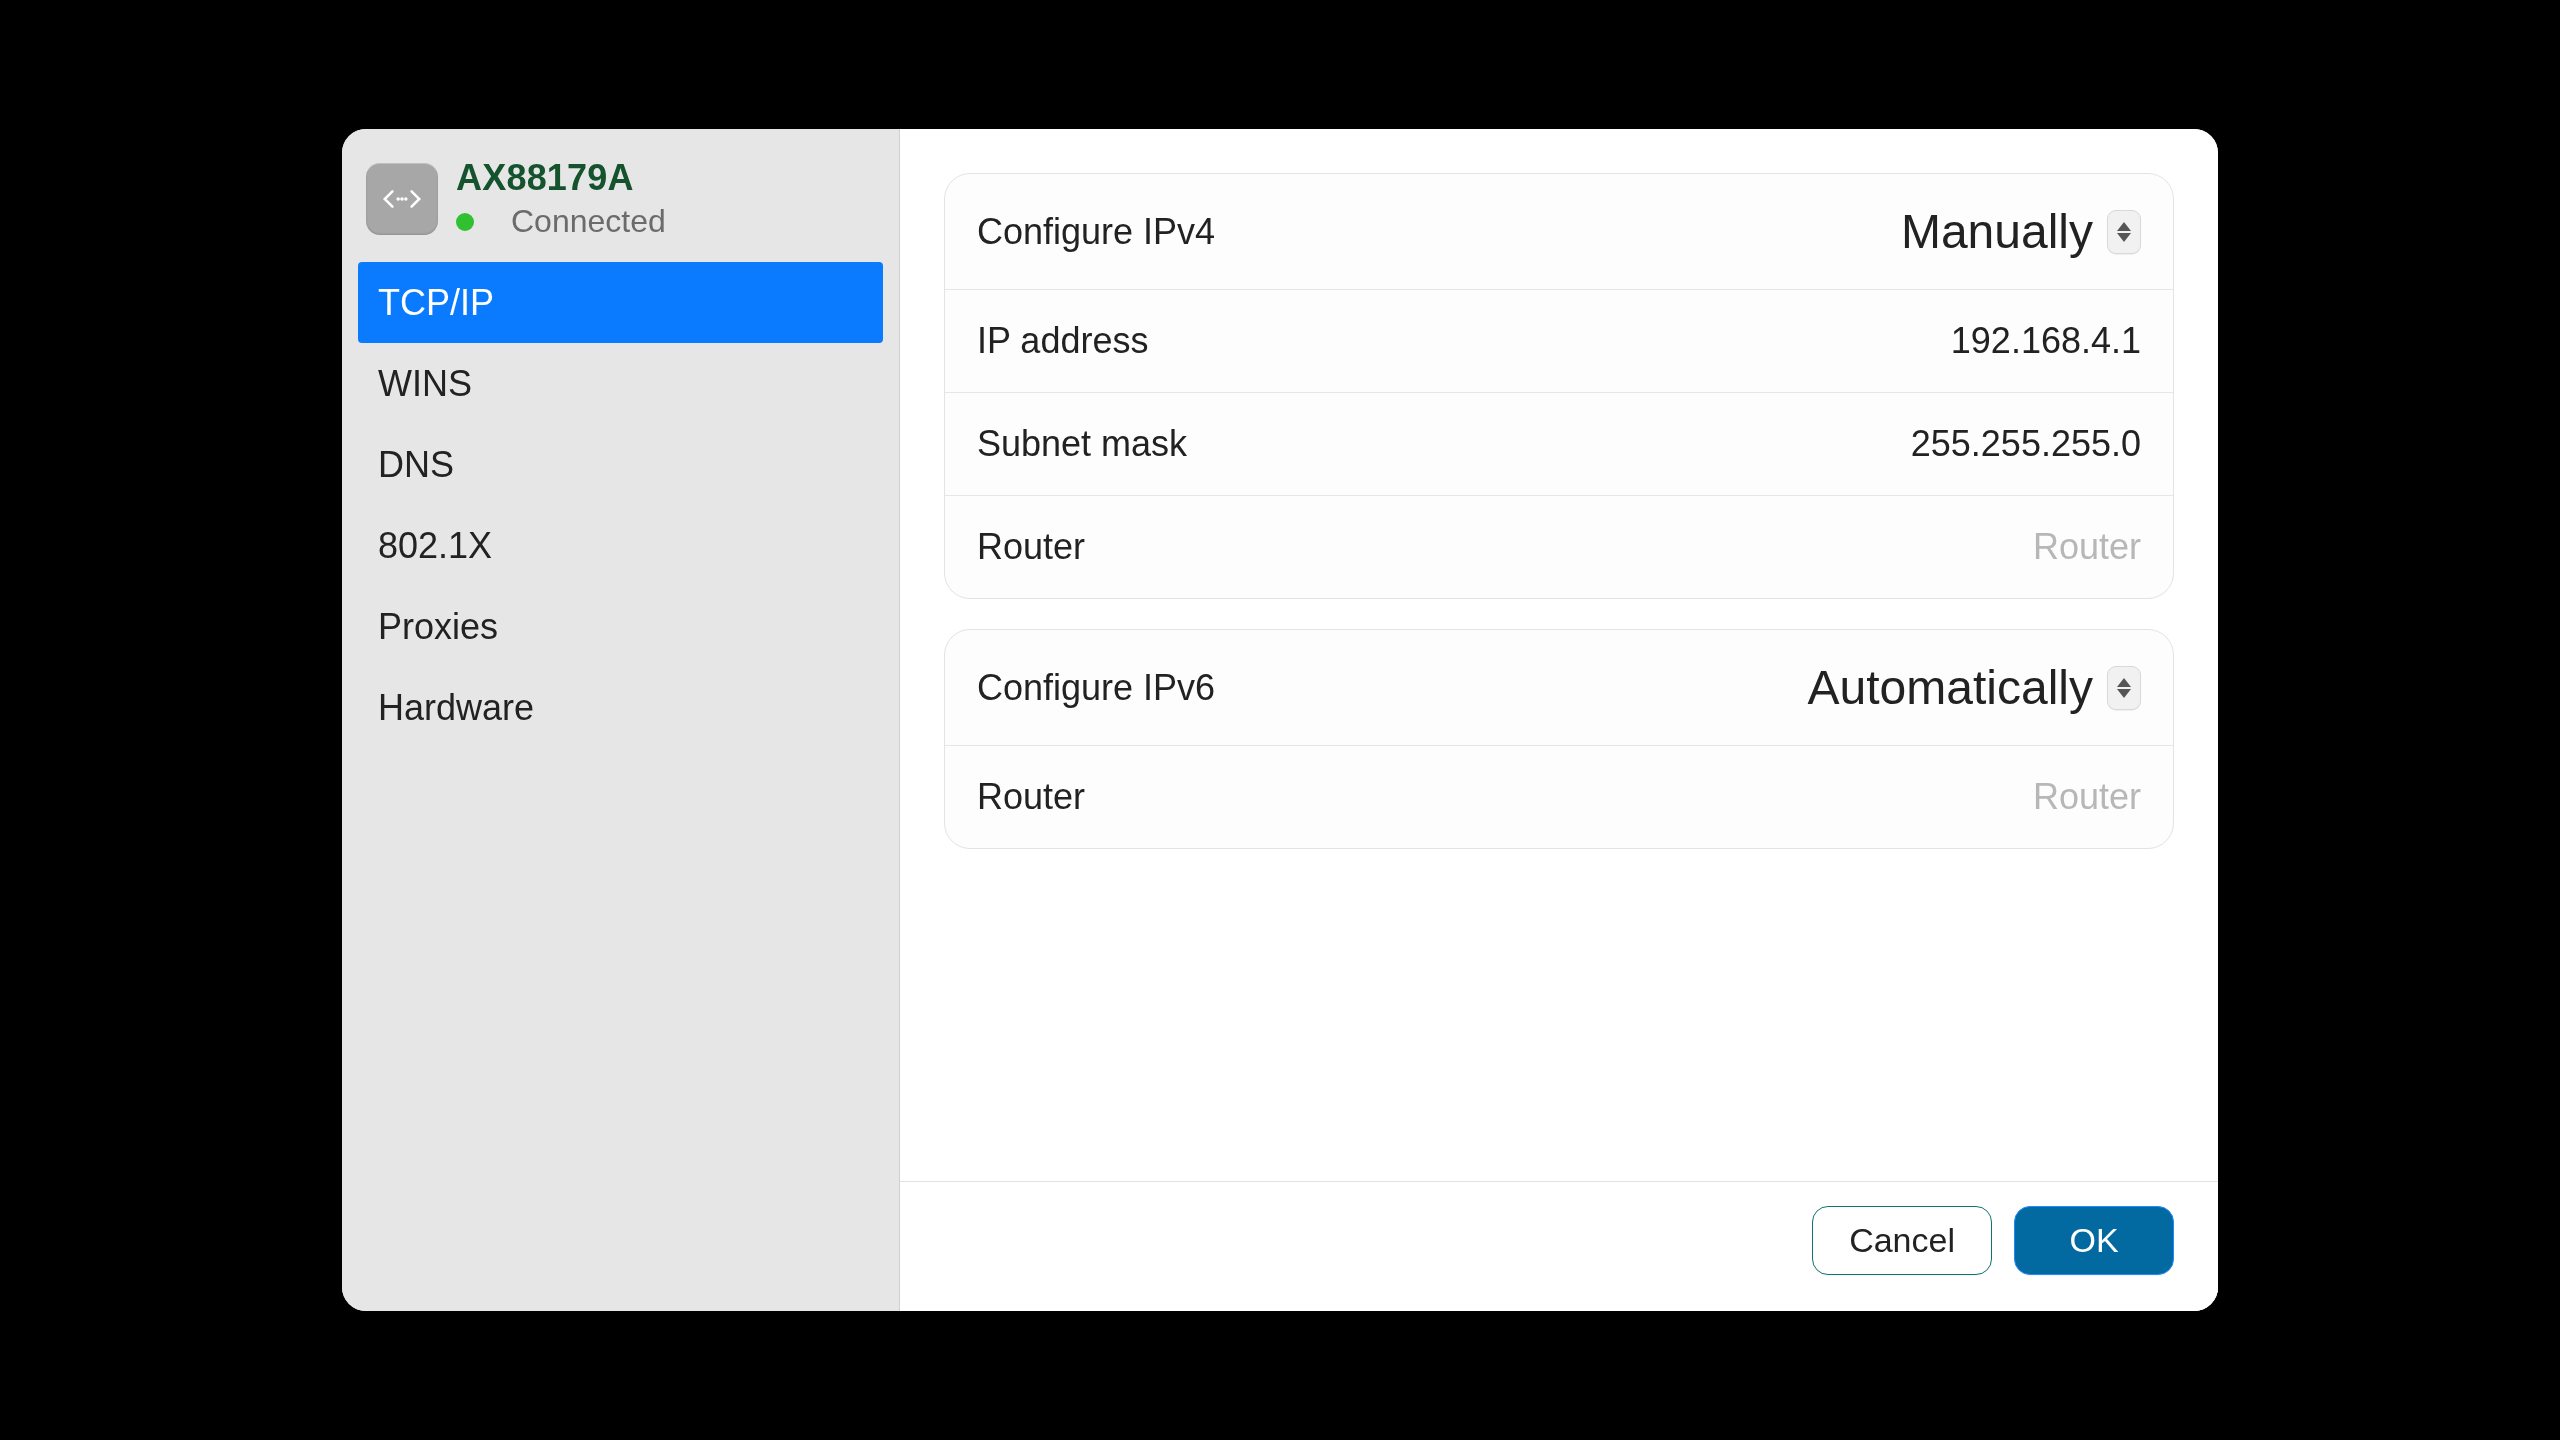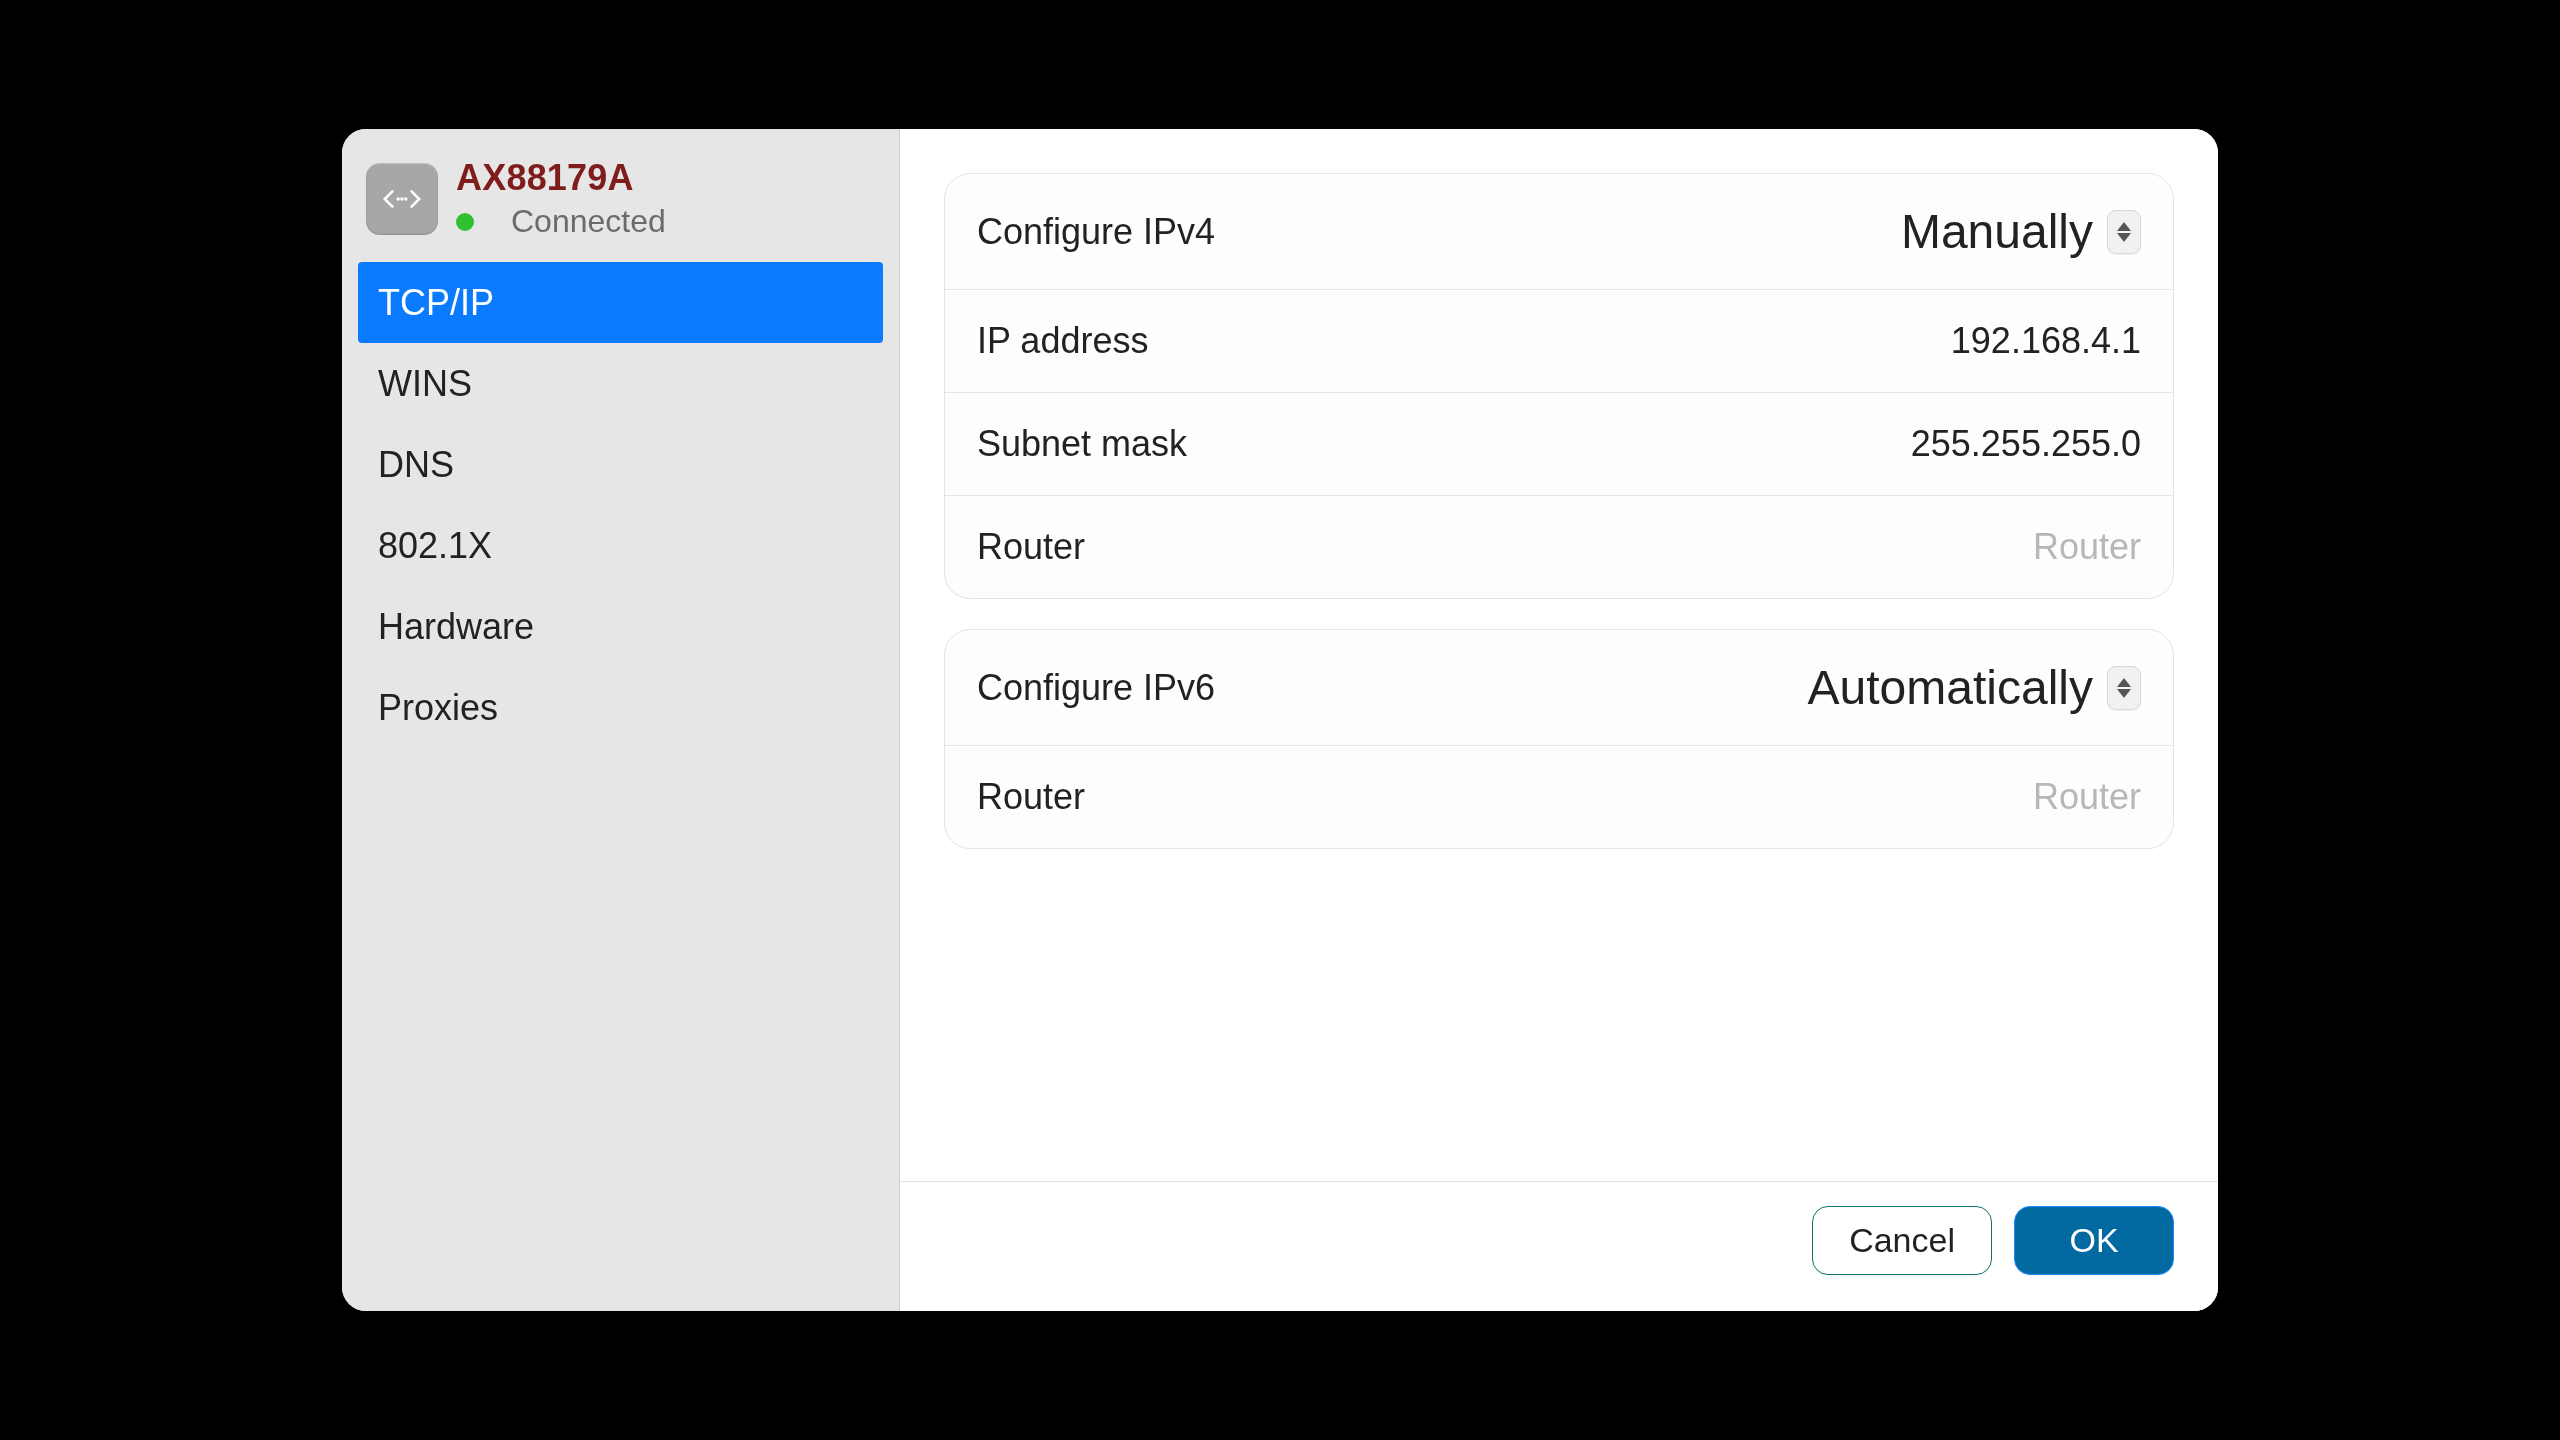--- a/index.html
+++ b/index.html
@@ -37,21 +37,21 @@
   }
   .device-icon {
     width: 72px; height: 72px;
     background: #a7a7a7;
     border-radius: 14px;
     display: flex; align-items: center; justify-content: center;
     color: #fff;
     box-shadow: inset 0 -1px 2px rgba(0,0,0,.15), inset 0 1px 0 rgba(255,255,255,.3);
   }
   .device-icon svg { width: 46px; height: 46px; }
-  .device-title { font-size: 36px; font-weight: 600; color: #7f1d1d; letter-spacing: .2px; }
+  .device-title { font-size: 36px; font-weight: 600; color: #14532d; letter-spacing: .2px; }
   .device-status-row { display: flex; align-items: center; gap: 10px; margin-top: 4px; }
   .status-dot { width: 18px; height: 18px; border-radius: 50%; background: #30c030; }
   .device-status { font-size: 32px; color: #6b6b6b; margin-left: 27px; }
   .nav { display: flex; flex-direction: column; gap: 0; }
   .nav-item {
     font-size: 36px;
     color: #222;
     padding: 18px 20px;
     border-radius: 4px;
     cursor: default;
@@ -161,22 +161,22 @@
           <span class="device-status">Connected</span>
         </div>
       </div>
     </div>
 
     <nav class="nav">
       <div class="nav-item active">TCP/IP</div>
       <div class="nav-item">WINS</div>
       <div class="nav-item">DNS</div>
       <div class="nav-item">802.1X</div>
+      <div class="nav-item">Proxies</div>
       <div class="nav-item">Hardware</div>
-      <div class="nav-item">Proxies</div>
     </nav>
   </aside>
 
   <section class="main">
     <div class="content">
 
       <div class="group">
         <div class="row">
           <span class="row-label">Configure IPv4</span>
           <span class="select">

